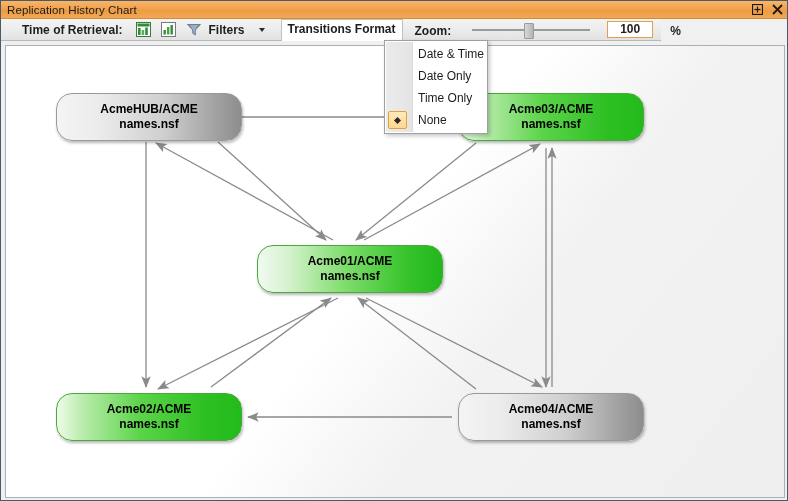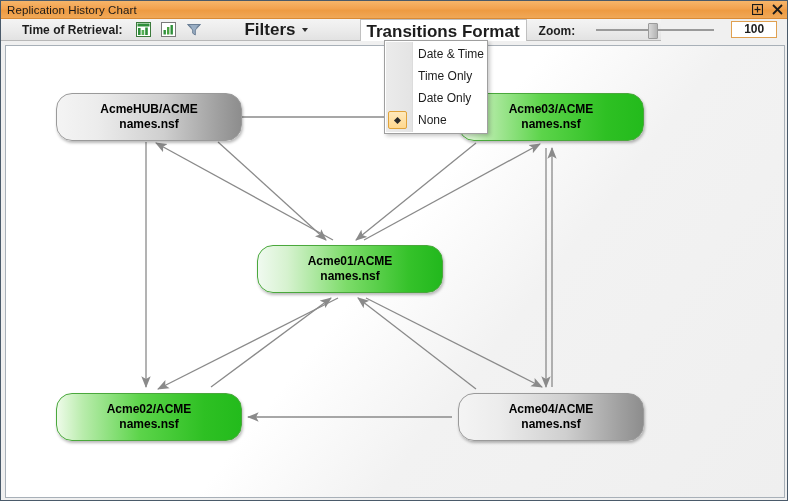--- a/index.html
+++ b/index.html
@@ -105,26 +105,25 @@
     display: flex;
     align-items: center;
     justify-content: center;
     cursor: pointer;
   }
   .tb-menubtn {
     height: 20px;
     display: flex;
     align-items: center;
     padding: 0 6px;
-    font-size: 17px;
+    font-size: 12px;
     color: #1d1d1d;
     cursor: pointer;
     white-space: nowrap;
-    gap: 6px;
-    margin-left: 36px;
+    gap: 14px;
   }
   .tb-menubtn.open {
     background: #ffffff;
     border-left: 1px solid #c0c0c0;
     border-right: 1px solid #c0c0c0;
     border-top: 1px solid #c0c0c0;
     height: 22px;
     box-sizing: border-box;
     align-self: flex-start;
     margin-top: 0;
@@ -432,24 +431,24 @@
     </div>
   </div>
 
   <div class="menu">
     <div class="gutter"></div>
 
     <div class="menu-item">
       <span>Date &amp; Time</span>
     </div>
     <div class="menu-item">
+      <span>Date Only</span>
+    </div>
+    <div class="menu-item">
       <span>Time Only</span>
-    </div>
-    <div class="menu-item">
-      <span>Date Only</span>
     </div>
     <div class="menu-item">
       <span class="radio-box">
         <span class="diamond"></span>
       </span>
       <span>None</span>
     </div>
   </div>
 
 </div>

